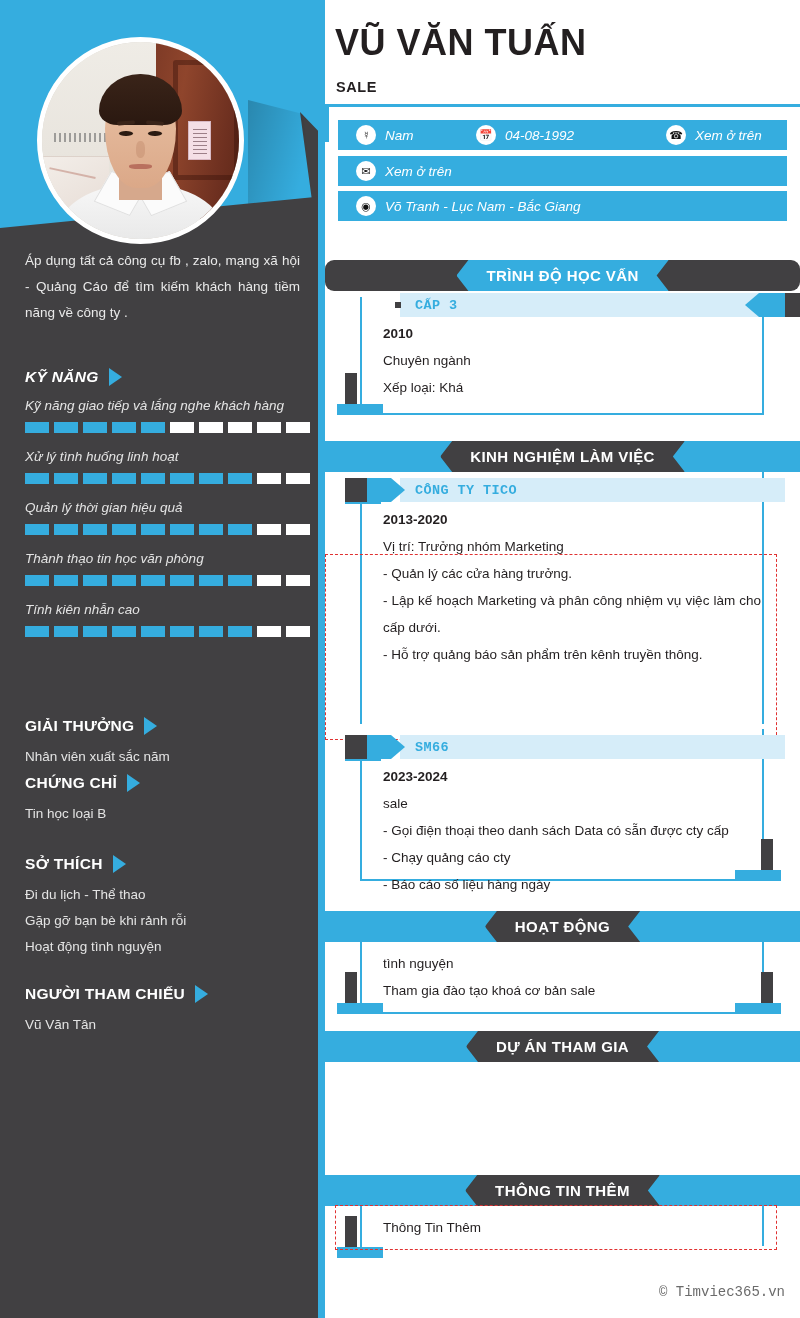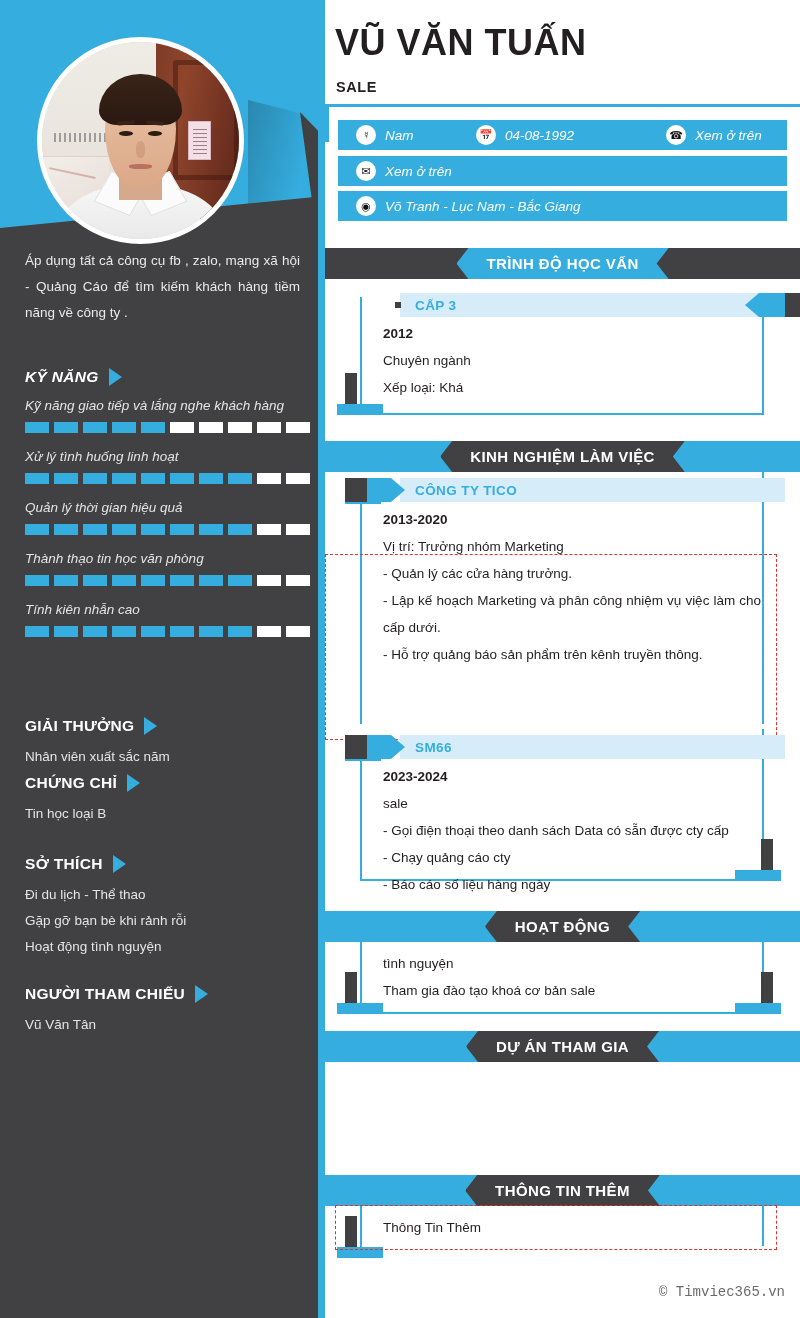--- a/index.html
+++ b/index.html
@@ -160,21 +160,21 @@
   .vline { position: absolute; left: 35px; top: 0; width: 2px; background: #35ADDF; }
   .vline-r { position: absolute; left: 437px; top: 0; width: 2px; background: #35ADDF; }
   .hline { position: absolute; left: 35px; width: 404px; height: 2px; background: #35ADDF; }
 
   .corner { position: absolute; width: 46px; height: 42px; }
   .corner .bar-v { position: absolute; left: 8px; top: 0; width: 12px; height: 32px; background: #414042; }
   .corner .bar-h { position: absolute; left: 0; bottom: 0; width: 46px; height: 11px; background: #35ADDF; }
   .corner.r .bar-v { left: 26px; }
   .corner.r .bar-h { left: 0; }
 
-  .tag-row { position: absolute; left: 20px; width: 440px; height: 20px; }
+  .tag-row { position: absolute; left: 20px; width: 440px; height: 20px; font-family: Liberation Mono, monospace; }
   .tag-pale { position: absolute; left: 55px; top: 0; width: 385px; height: 24px; background: #d6edf9; }
   .tag-dark { position: absolute; left: 0; top: 0; width: 22px; height: 24px; background: #414042; }
   .tag-blue {
     position: absolute; left: 22px; top: 0; width: 38px; height: 24px; background: #35ADDF;
     clip-path: polygon(0 0, 24px 0, 38px 50%, 24px 100%, 0 100%);
   }
   .tag-text {
     position: absolute; left: 70px; top: 0; height: 24px; display: flex; align-items: center;
     color: #35ADDF; font-size: 13.5px; font-weight: bold; letter-spacing: .4px;
   }
@@ -384,21 +384,21 @@
       </div>
     </div>
 
     <div class="contact-row" style="top:191px;">
       <div class="cinfo" style="margin-left:18px;">
         <span class="cicon">◉</span>
         <span class="ctext">Võ Tranh - Lục Nam - Bắc Giang</span>
       </div>
     </div>
 
-    <div class="sec-bar dark" style="top:248px;">
+    <div class="sec-bar dark" style="top:260px;border-radius:9px;">
       <div class="ribbon blue">TRÌNH ĐỘ HỌC VẤN</div>
     </div>
 
     <div class="block" style="top:287px; height:145px;">
       <div class="vline" style="top:10px; height:118px;"></div>
       <div class="vline-r" style="top:22px; height:106px;"></div>
       <div class="hline" style="top:126px; width:404px;"></div>
       <div class="hline" style="left:421px; top:22px; width:36px; height:2px;"></div>
       <div class="corner" style="left:12px; top:86px;">
         <div class="bar-v"></div>
@@ -409,21 +409,21 @@
         <div class="tag-pale"></div>
         <div class="edu-bullet"></div>
         <div class="tag-text">CẤP 3</div>
         <div class="tag-cap-right">
           <div class="chev"></div>
             <div class="sq"></div>
         </div>
       </div>
 
       <div class="entry-body" style="top:33px;">
-        <div class="e-strong">2012</div>
+        <div class="e-strong">2010</div>
         <div class="e-line">Chuyên ngành</div>
         <div class="e-line">Xếp loại: Khá</div>
       </div>
     </div>
 
     <div class="sec-bar blue" style="top:441px;">
       <div class="ribbon dark">KINH NGHIỆM LÀM VIỆC</div>
     </div>
 
     <div class="block" style="top:472px; height:252px;">

